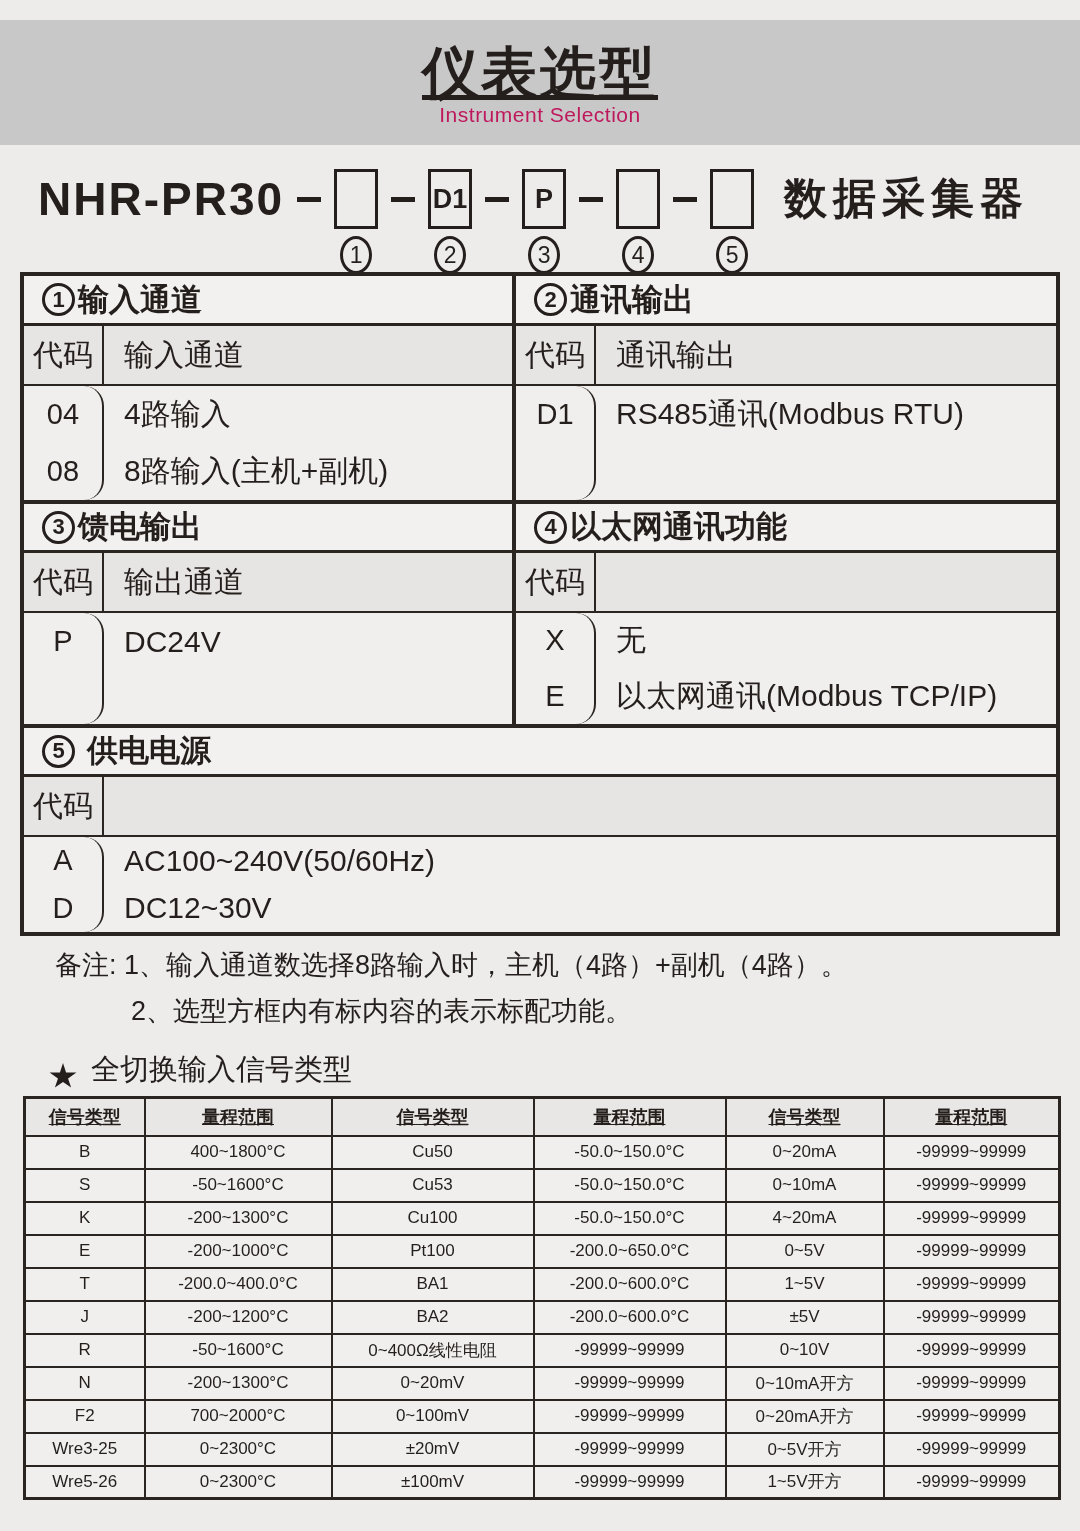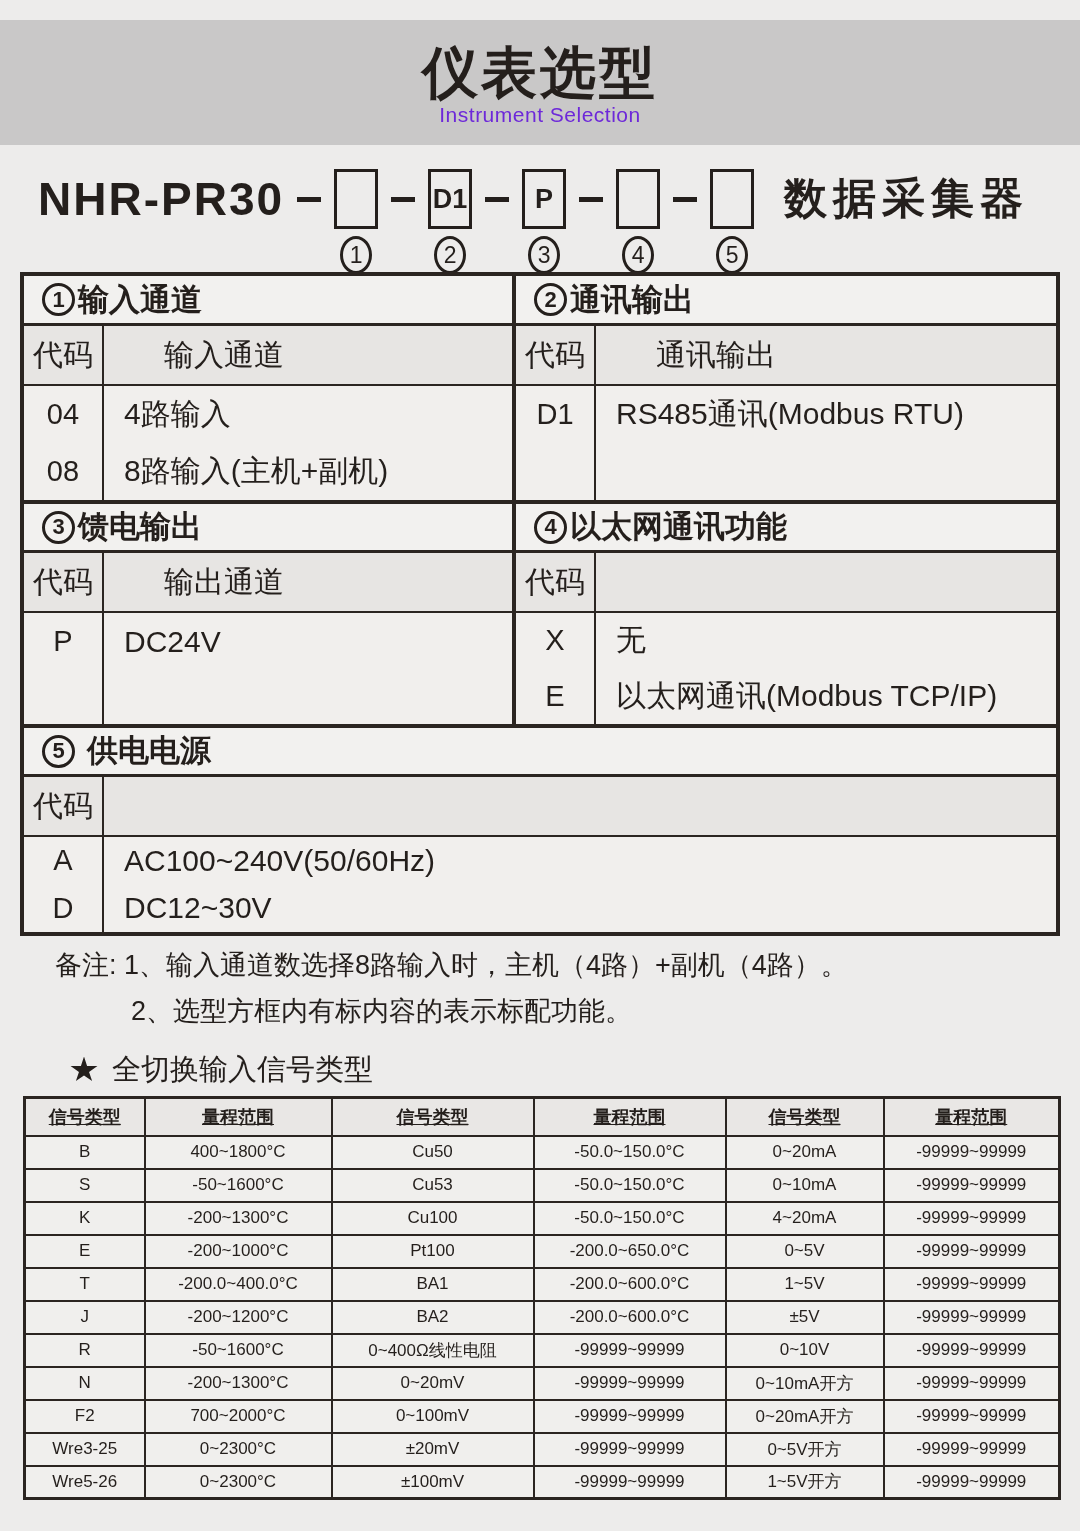--- a/index.html
+++ b/index.html
@@ -17,22 +17,22 @@
   html,body{margin:0;padding:0;}
   body{
     width:1080px;height:1531px;position:relative;overflow:hidden;
     background:var(--pagebg);color:var(--ink);
     font-family:"Liberation Sans","DejaVu Sans",sans-serif;
   }
 
   
   .band{position:absolute;top:20px;left:0;width:1080px;height:125px;
     background:var(--band);text-align:center;}
-  .band .title{font-size:56px;font-weight:bold;line-height:1;margin-top:25px;letter-spacing:3px;}
-  .band .subtitle{font-size:21px;color:#6d28d9;margin-top:2px;letter-spacing:0.5px;}
+  .band .title{font-size:56px;font-weight:bold;line-height:1;margin-top:25px;letter-spacing:3px;text-decoration:underline;}
+  .band .subtitle{font-size:21px;color:#be185d;margin-top:2px;letter-spacing:0.5px;}
 
   
   .model-row{position:absolute;top:167px;left:38px;height:64px;
     display:flex;align-items:center;}
   .model-prefix{font-size:46px;font-weight:bold;letter-spacing:2px;}
   .dash{width:24px;height:5px;background:var(--ink);margin:0 13px;flex:none;}
   .mbox{position:relative;width:44px;height:60px;border:3px solid var(--ink);
     display:flex;align-items:center;justify-content:center;
     font-size:27px;font-weight:bold;flex:none;}
   .mnum{position:absolute;top:64px;left:50%;transform:translateX(-50%);
@@ -50,41 +50,41 @@
   .cleft{border-right:4px solid var(--bd);}
   .full{grid-column:1 / 3;}
   .t-title{background:var(--celltitle);border-bottom:3px solid var(--bd);
     display:flex;align-items:center;padding-left:18px;
     font-size:31px;font-weight:bold;}
   .circ{width:33px;height:33px;border:3px solid var(--ink);border-radius:50%;
     display:inline-flex;align-items:center;justify-content:center;
     font-size:22px;font-weight:bold;flex:none;margin-right:3px;}
   .circ.gap{margin-right:12px;}
   .t-head{background:var(--cellhead);border-bottom:2px solid var(--bd);
-    display:flex;align-items:stretch;font-size:30px;gap:40px;}
+    display:flex;align-items:stretch;font-size:30px;}
   .t-head .code{width:80px;flex:none;border-right:2px solid var(--bd);
     display:flex;align-items:center;justify-content:center;}
   .t-head .desc{flex:1;display:flex;align-items:center;padding-left:20px;}
   .t-data{background:var(--celldata);display:flex;align-items:stretch;}
   .t-data.sec-end{border-bottom:4px solid var(--bd);}
   .t-data .codes{width:80px;flex:none;border-right:2px solid var(--bd);
-    display:flex;flex-direction:column;}
+    display:flex;flex-direction:column;border-radius:20px;}
   .t-data .codes span{height:57px;display:flex;align-items:center;justify-content:center;
     font-size:29px;}
   .t-data .descs{flex:1;display:flex;flex-direction:column;padding-left:20px;border-radius:16px;}
   .t-data .descs span{height:57px;display:flex;align-items:center;font-size:30px;}
   .t-data .codes span.compact,.t-data .descs span.compact{height:48px;}
 
   
   .notes{position:absolute;top:942px;left:55px;font-size:27px;line-height:46px;}
   .notes .note2{padding-left:76px;}
 
   
-  .sig-heading{position:absolute;top:1050px;left:70px;font-size:29px;
-    display:flex;align-items:center;}
+  .sig-heading{position:absolute;top:1050px;left:49px;font-size:29px;
+    display:flex;align-items:flex-end;}
   .star{width:28px;height:27px;background:var(--ink);margin-right:14px;flex:none;
     clip-path:polygon(50% 0%,61% 35%,98% 35%,68% 57%,79% 91%,50% 70%,21% 91%,32% 57%,2% 35%,39% 35%);}
 
   
   .sig-table{position:absolute;top:1096px;left:23px;width:1035px;
     border-collapse:collapse;table-layout:fixed;background:var(--tdbg);
     border:3px solid var(--bd);}
   .sig-table th,.sig-table td{border:2px solid var(--bd);text-align:center;
     padding:0 2px;overflow:hidden;white-space:nowrap;}
   .sig-table th{height:38px;font-size:18px;font-weight:600;background:var(--thbg);text-decoration:underline;}

